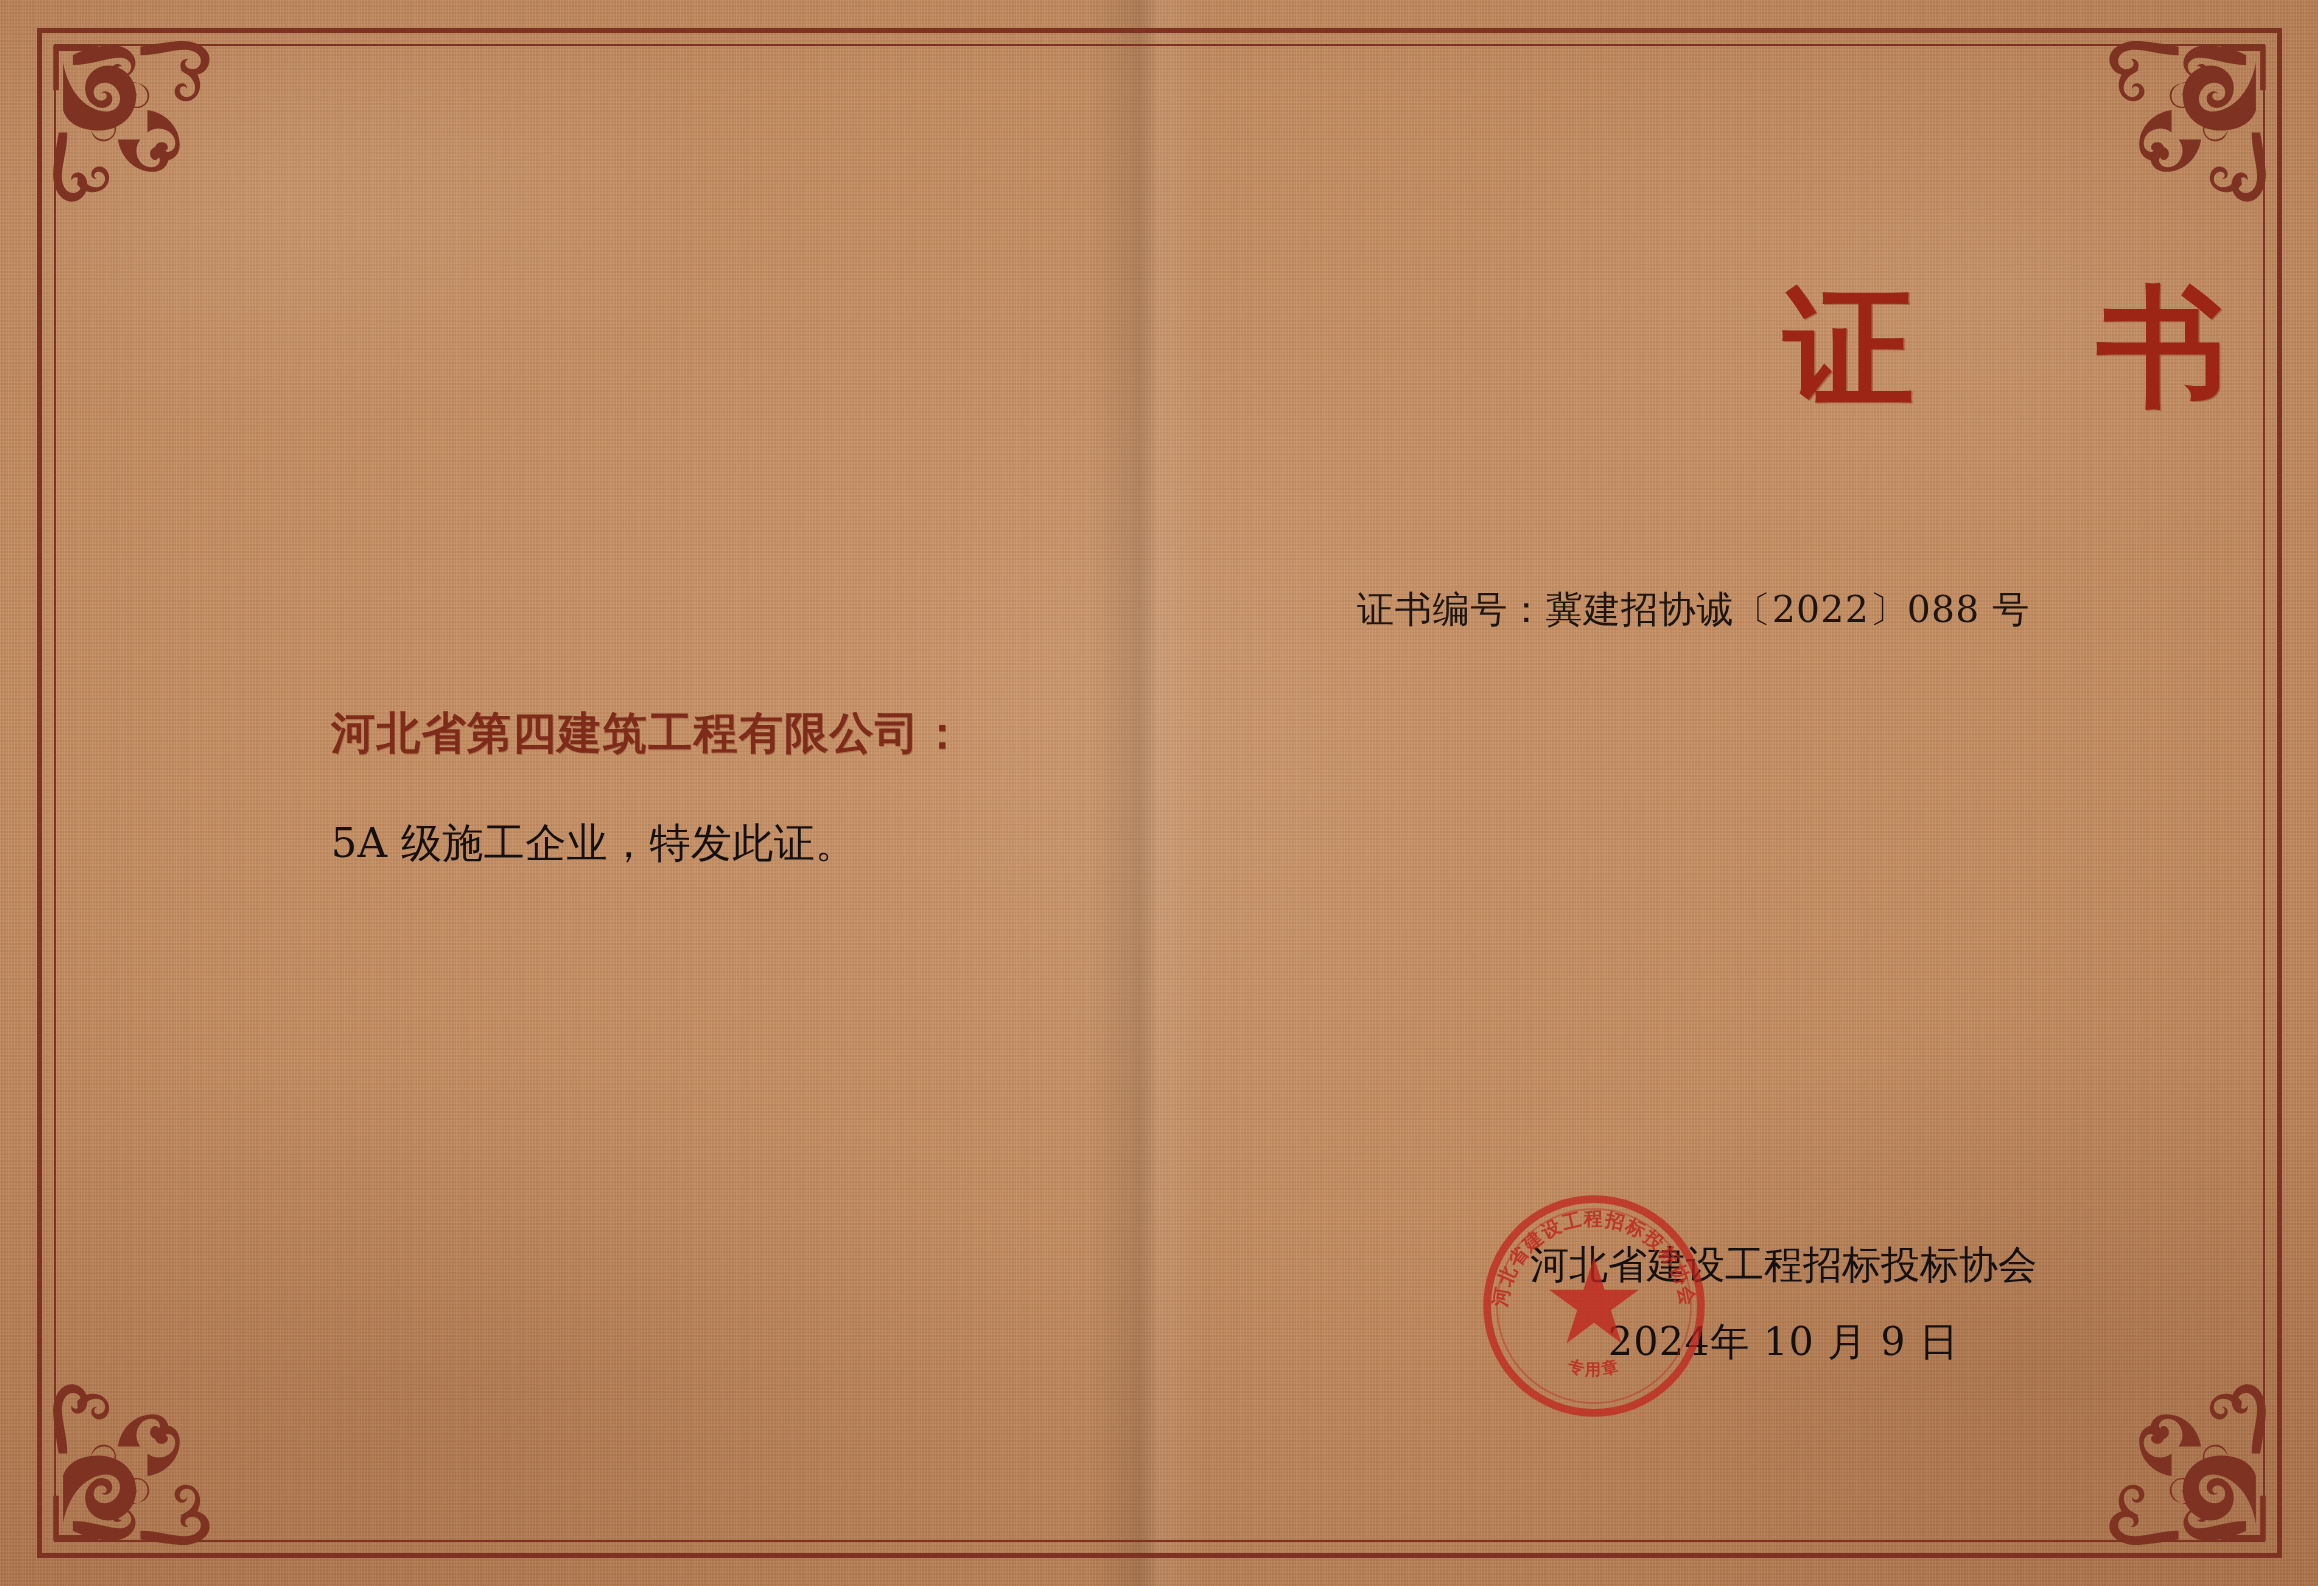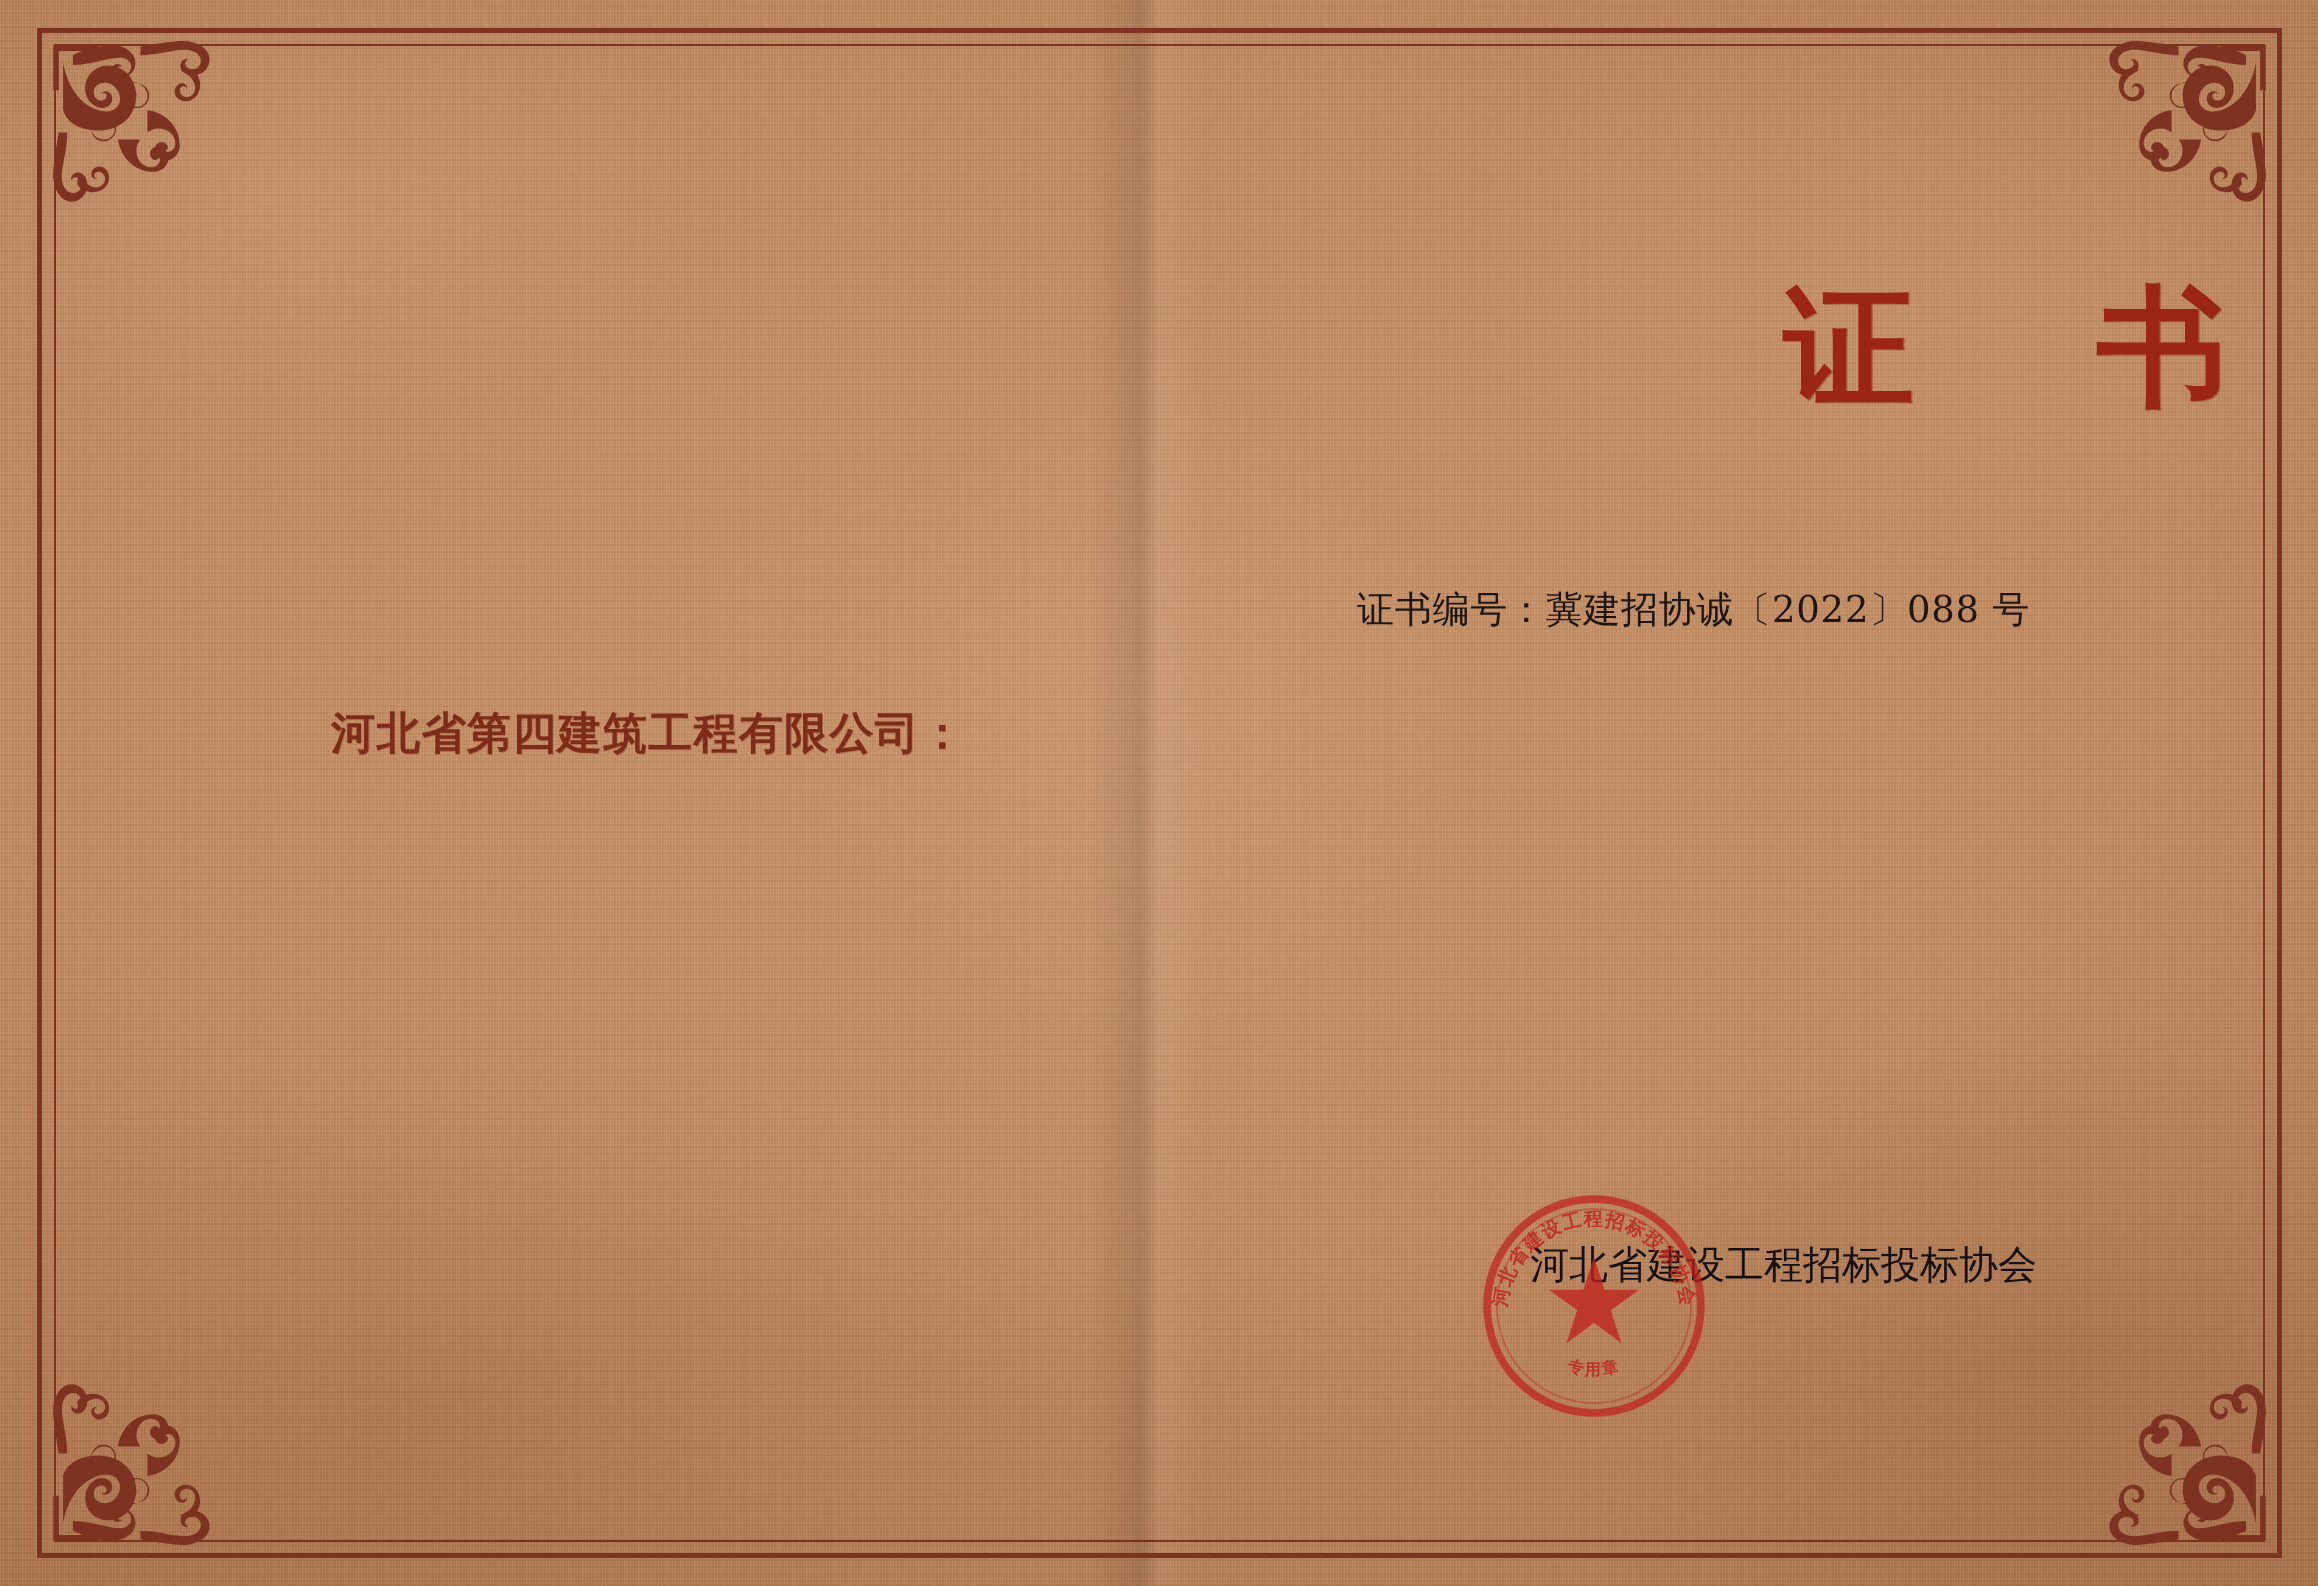--- a/index.html
+++ b/index.html
@@ -271,24 +271,26 @@
 
   <div class="title">
     <span class="ch">证</span><span class="ch">书</span>
   </div>
 
   <div class="cert-no">证书编号：冀建招协诚〔2022〕088 号</div>
 
   <div class="recipient">河北省第四建筑工程有限公司：</div>
 
   <div class="body-text">
+    <div class="p2">5A 级施工企业，特发此证。</div>
   </div>
 
   <div class="signature">
     <div>河北省建设工程招标投标协会</div>
+    <div class="sig-date">2024年 10 月 9 日</div>
   </div>
 
   <div class="seal">
     <svg viewBox="0 0 330 330" xmlns="http://www.w3.org/2000/svg">
       <defs>
         <path id="sealArcTop" d="M 40 175 A 125 125 0 0 1 290 175"></path>
         <path id="sealArcBottom" d="M 68 205 A 110 110 0 0 0 262 205"></path>
       </defs>
       <circle cx="165" cy="165" r="152" fill="none" stroke="#c0241c" stroke-width="11" opacity="0.9"></circle>
       <circle cx="165" cy="165" r="138" fill="none" stroke="#c0241c" stroke-width="2.5" opacity="0.5"></circle>

